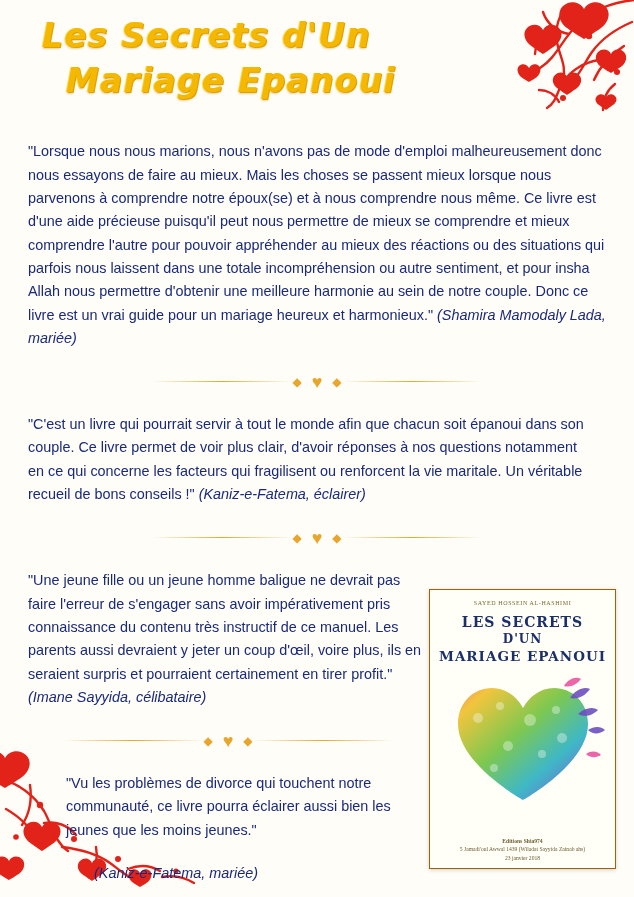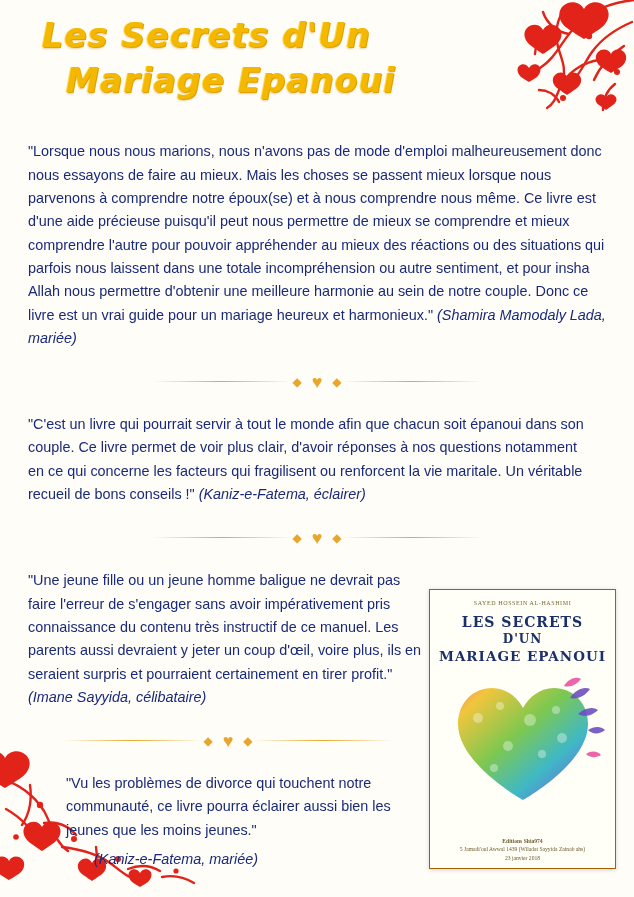--- a/index.html
+++ b/index.html
@@ -79,21 +79,21 @@
   .q2 { width: 560px; }
   .q3 { width: 395px; }
   .q4 {
     width: 385px;
     padding-left: 38px;
     box-sizing: border-box;
   }
   .q4 .attrib-line {
     display: block;
     padding-left: 28px;
-    margin-top: 6px;
+    margin-top: 20px;
   }
 
   
   .divider {
     position: relative;
     height: 34px;
     margin: 12px 0 10px 0;
     display: flex;
     align-items: center;
     justify-content: center;

